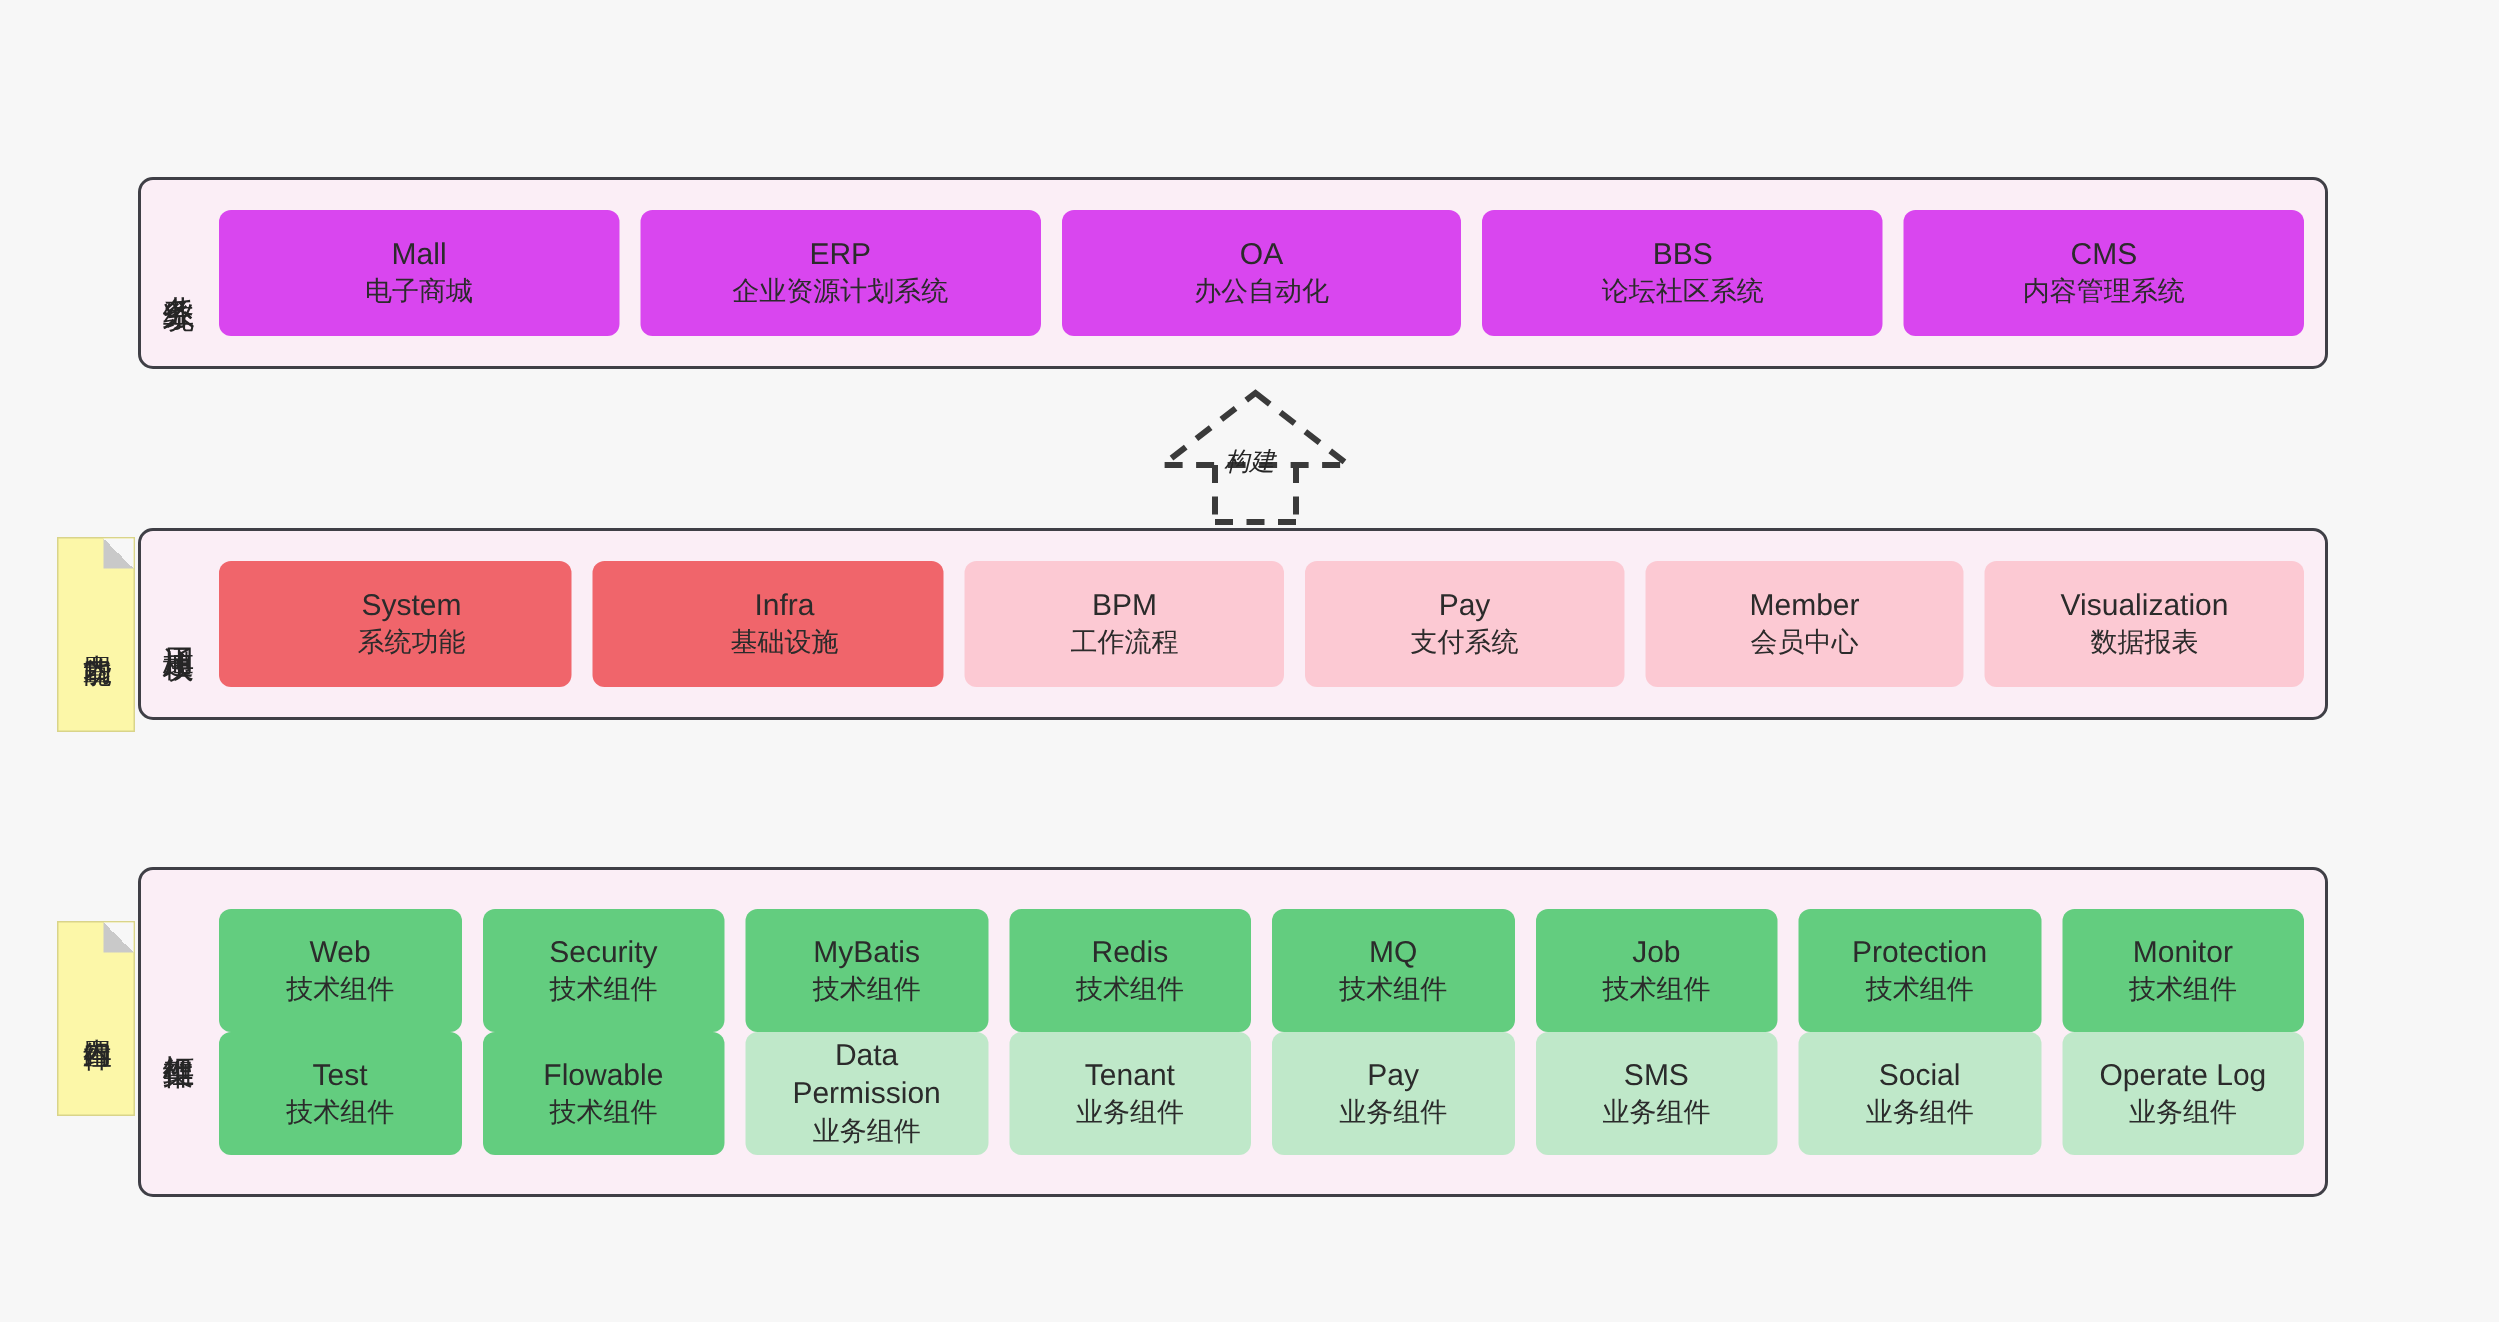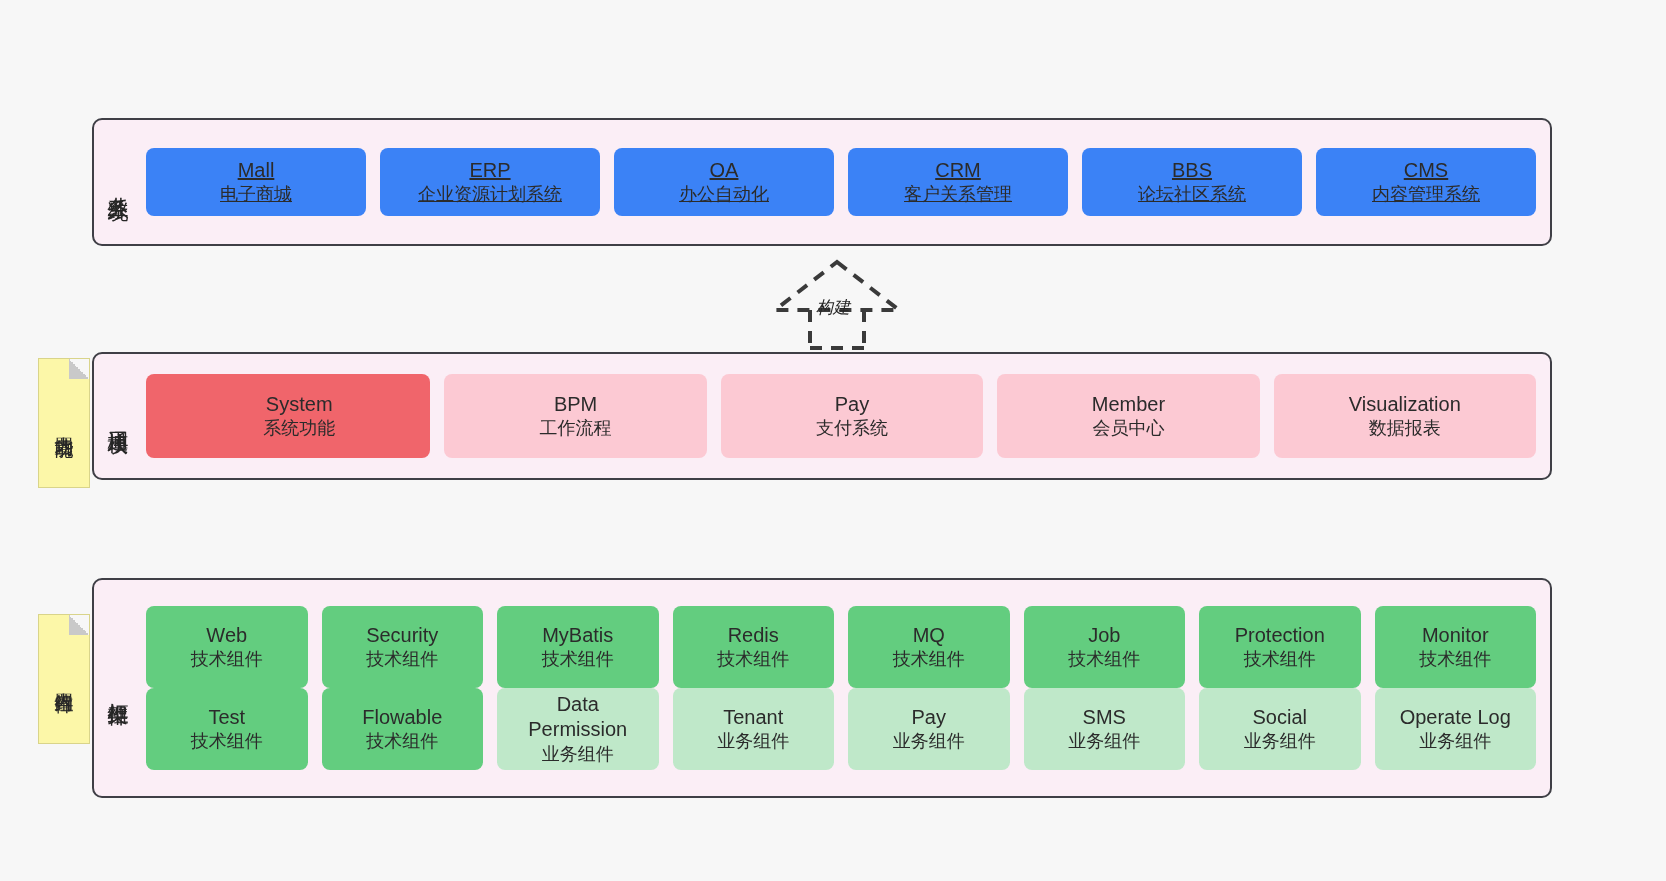--- a/index.html
+++ b/index.html
@@ -58,21 +58,21 @@
     text-align: center;
     color: #2b2b2b;
     line-height: 1.28;
     padding: 4px 6px;
   }
   .node .en { font-size: 20px; }
   .node .cn { font-size: 18px; }
 
   
   .row1-body { gap: 14px; }
-  .node.blue { background: #3b82f6; height: 68px; flex: 1 1 0; text-decoration: underline; }
+  .node.blue { background: #d946ef; height: 84px; flex: 1 1 0; }
 
   
   .row2-body { gap: 14px; }
   .node.red-strong { background: #f0656b; height: 84px; flex: 1 1 0; padding-left: 28px; }
   .node.red-soft   { background: #fcc9d3; height: 84px; flex: 1 1 0; }
 
   
   .layer-body.grid-body {
     flex-direction: column;
     justify-content: center;
@@ -134,24 +134,20 @@
       </div>
       <div class="node blue">
         <span class="en">ERP</span>
         <span class="cn">企业资源计划系统</span>
       </div>
       <div class="node blue">
         <span class="en">OA</span>
         <span class="cn">办公自动化</span>
       </div>
       <div class="node blue">
-        <span class="en">CRM</span>
-        <span class="cn">客户关系管理</span>
-      </div>
-      <div class="node blue">
         <span class="en">BBS</span>
         <span class="cn">论坛社区系统</span>
       </div>
       <div class="node blue">
         <span class="en">CMS</span>
         <span class="cn">内容管理系统</span>
       </div>
 
     </div>
   </div>
@@ -171,20 +167,24 @@
   </div>
 
   <div class="layer" id="layer-modules" style="left:92px; top:352px; width:1460px; height:128px;">
     <div class="layer-title">通用模块</div>
     <div class="layer-body row2-body">
 
       <div class="node red-strong">
         <span class="en">System</span>
         <span class="cn">系统功能</span>
       </div>
+      <div class="node red-strong">
+        <span class="en">Infra</span>
+        <span class="cn">基础设施</span>
+      </div>
       <div class="node red-soft">
         <span class="en">BPM</span>
         <span class="cn">工作流程</span>
       </div>
       <div class="node red-soft">
         <span class="en">Pay</span>
         <span class="cn">支付系统</span>
       </div>
       <div class="node red-soft">
         <span class="en">Member</span>

